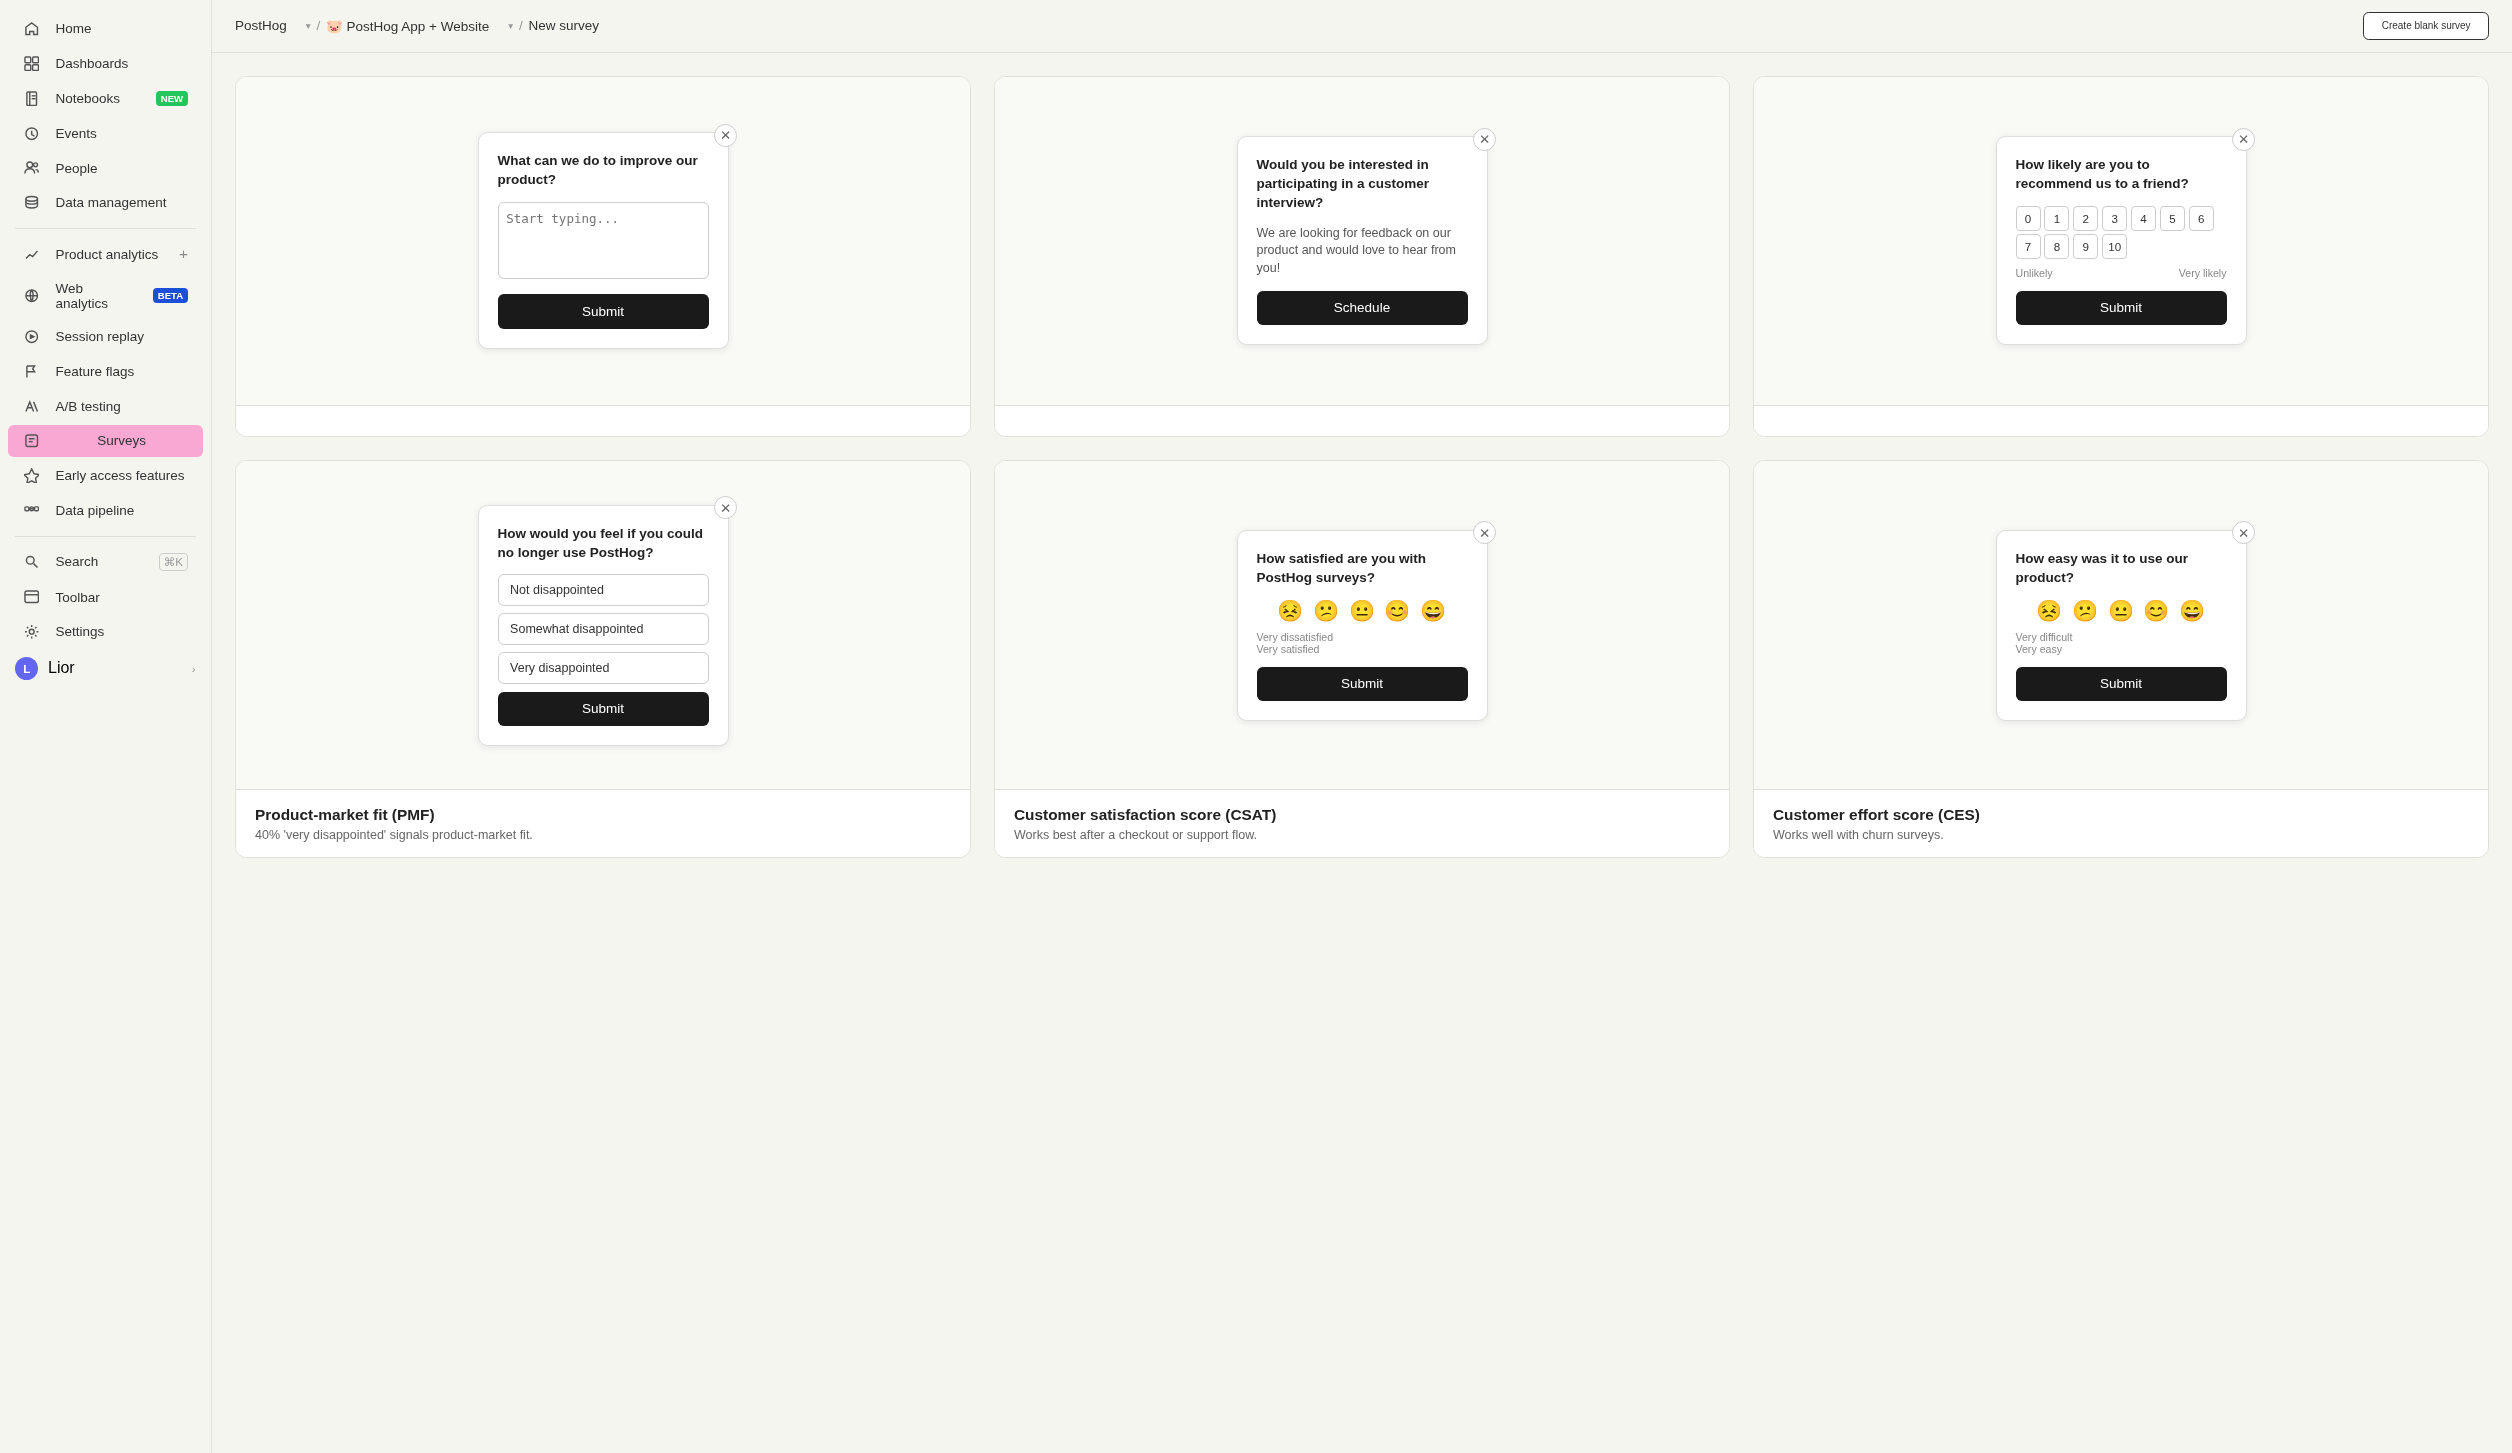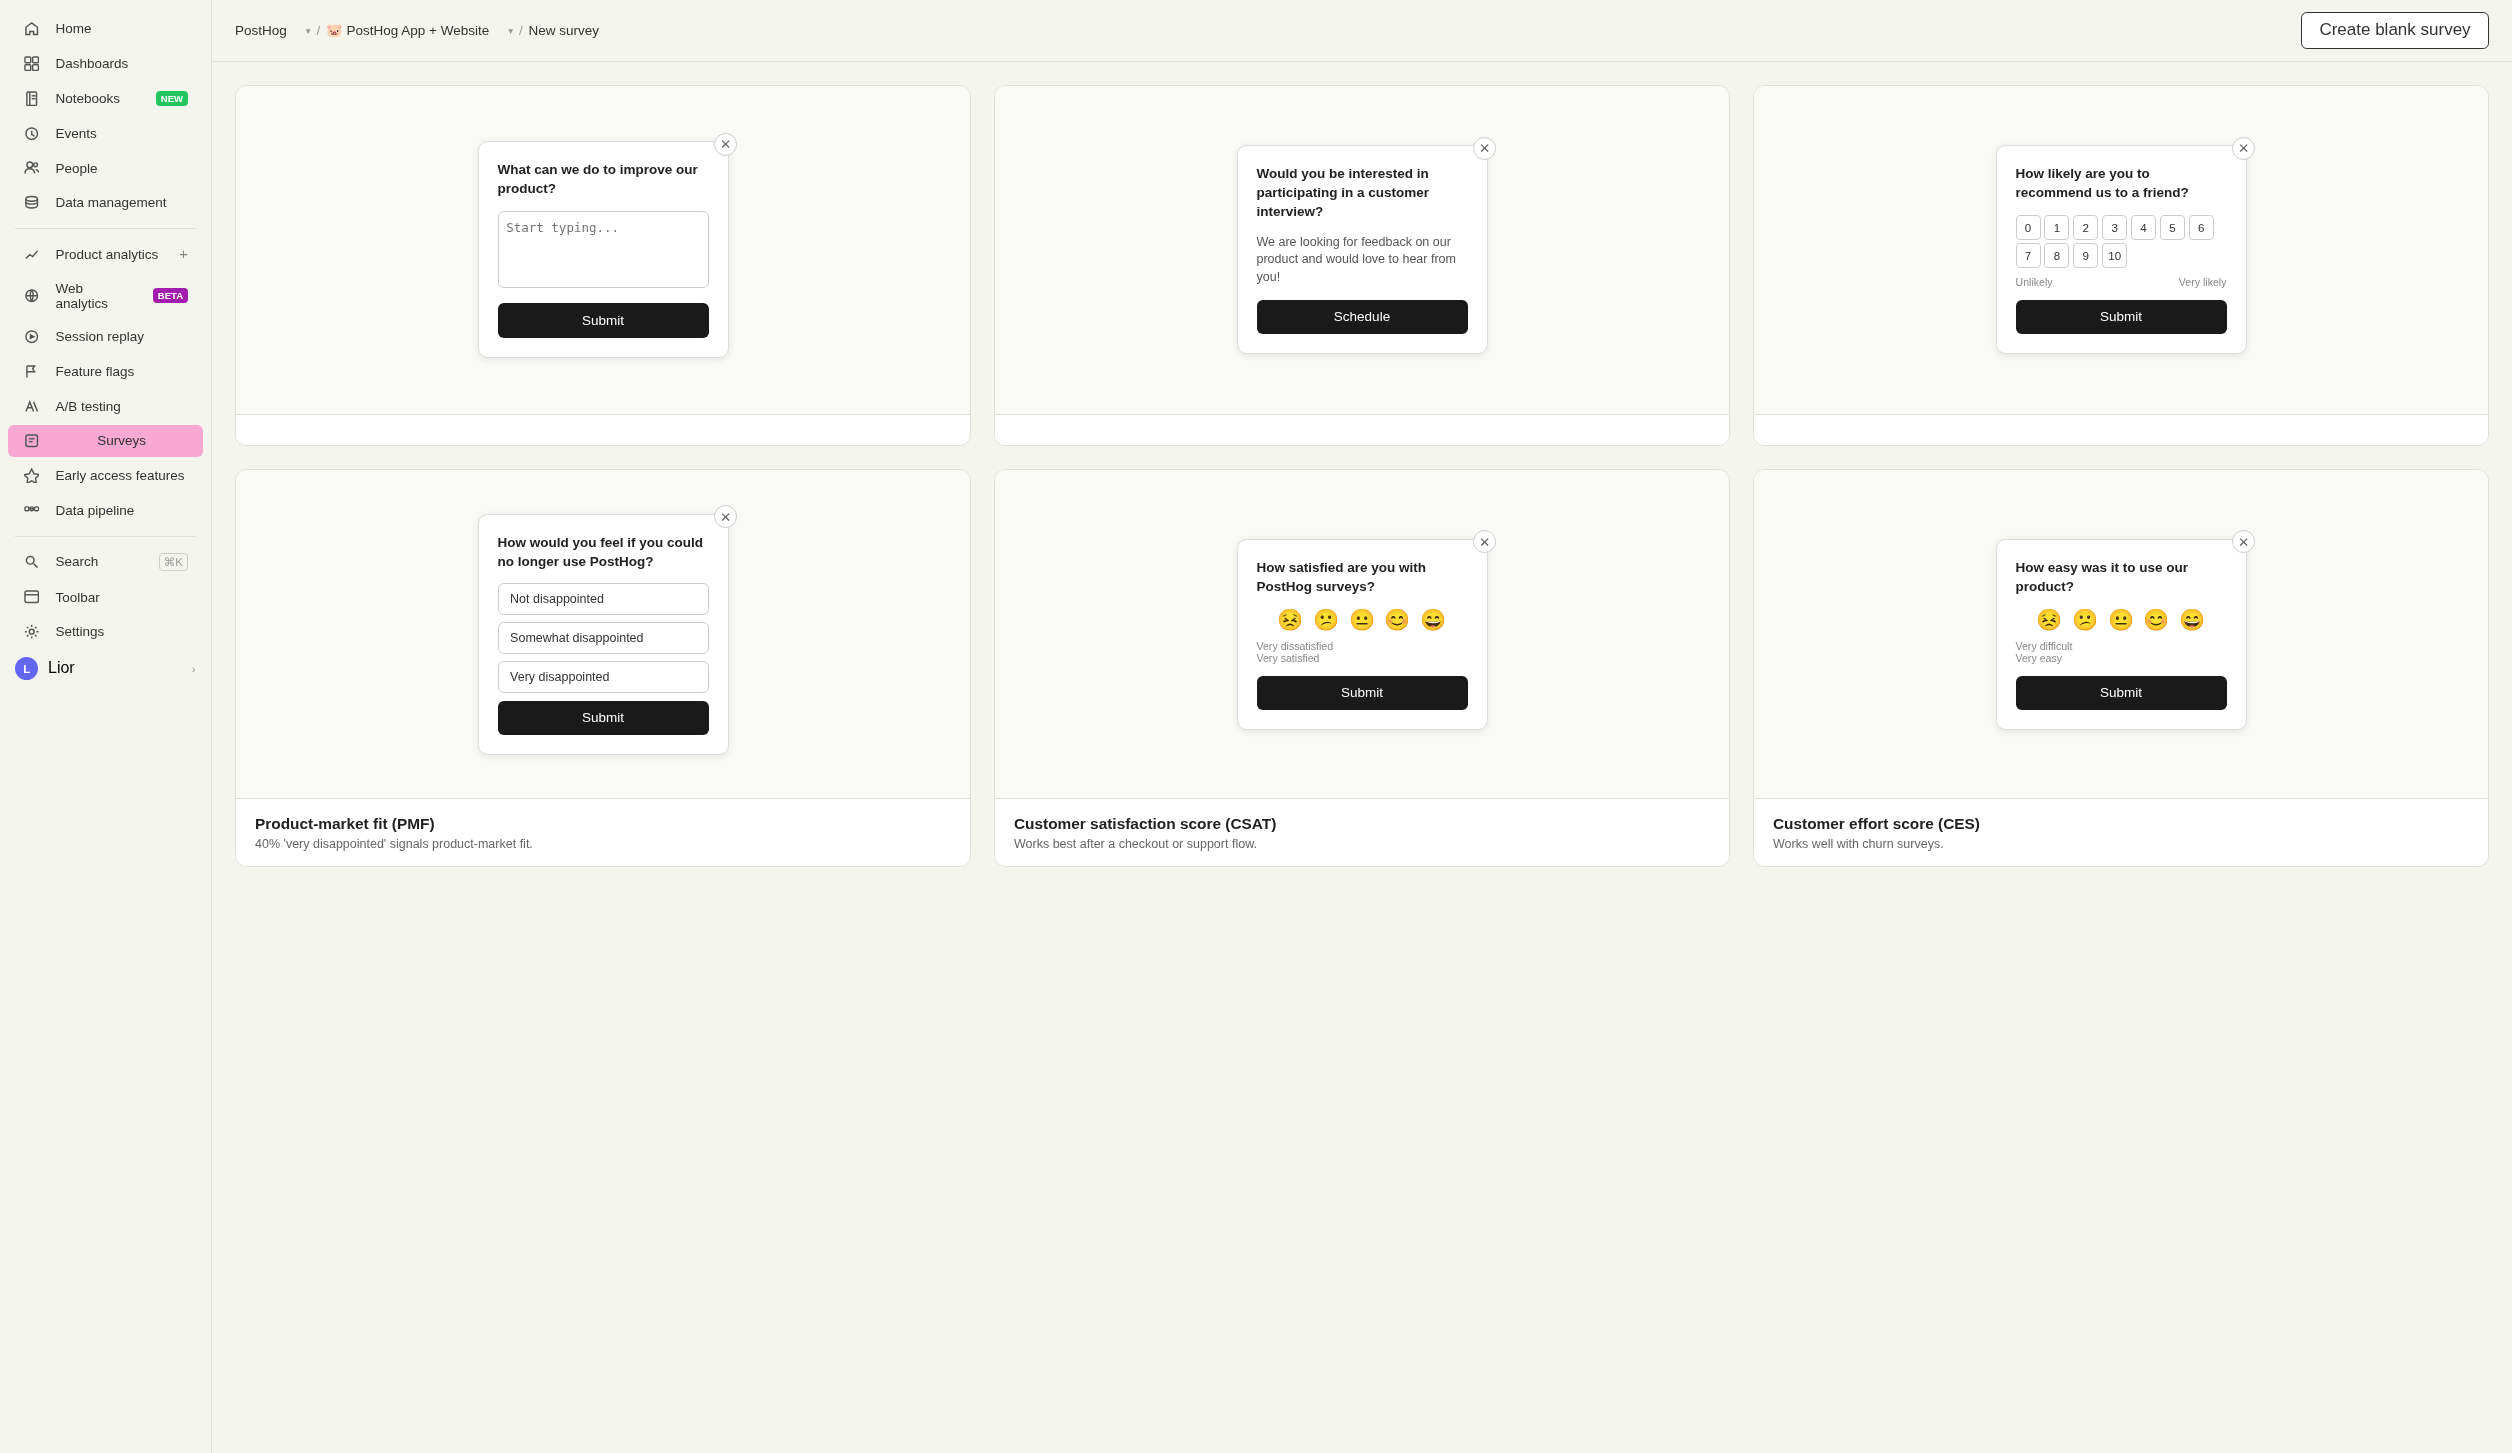--- a/index.html
+++ b/index.html
@@ -32,21 +32,21 @@
     .sidebar-label { flex: 1; }
     .badge-new {
       background: #22c55e;
       color: white;
       font-size: 9.6px;
       font-weight: 700;
       padding: 1.9px 4.8px;
       border-radius: 3.9px;
     }
     .badge-beta {
-      background: #a21caf;
+      background: #1d4ed8;
       color: white;
       font-size: 9.6px;
       font-weight: 700;
       padding: 1.9px 4.8px;
       border-radius: 3.9px;
     }
     .sidebar-divider { height: 1px; background: #e0e0d8; margin: 7.7px 15.4px; }
     .sidebar-plus { color: #888; font-size: 15.4px; margin-left: auto; }
     .user-item { display: flex; align-items: center; gap: 9.6px; padding: 7.7px 15.4px; cursor: pointer; }
     .user-avatar { width: 23px; height: 23px; border-radius: 50%; background: #6366f1; color: white; font-size: 11.6px; font-weight: 600; display: flex; align-items: center; justify-content: center; }
@@ -71,21 +71,21 @@
     }
     .breadcrumb { display: flex; align-items: center; gap: 5.8px; font-size: 13.5px; color: #555; }
     .breadcrumb-link { color: #333; cursor: pointer; display: flex; align-items: center; gap: 19px; }
     .breadcrumb-sep { color: #999; }
     .breadcrumb-current { color: #333; font-weight: 500; }
     .btn-create {
       background: white;
       border: 1.4px solid #333;
       border-radius: 5.8px;
       padding: 7.7px 17.4px;
-      font-size: 17px;
+      font-size: 10px;
       font-weight: 500;
       cursor: pointer;
       color: #333;
     }
 
     
     .content {
       flex: 1;
       overflow-y: auto;
       padding: 23px;

